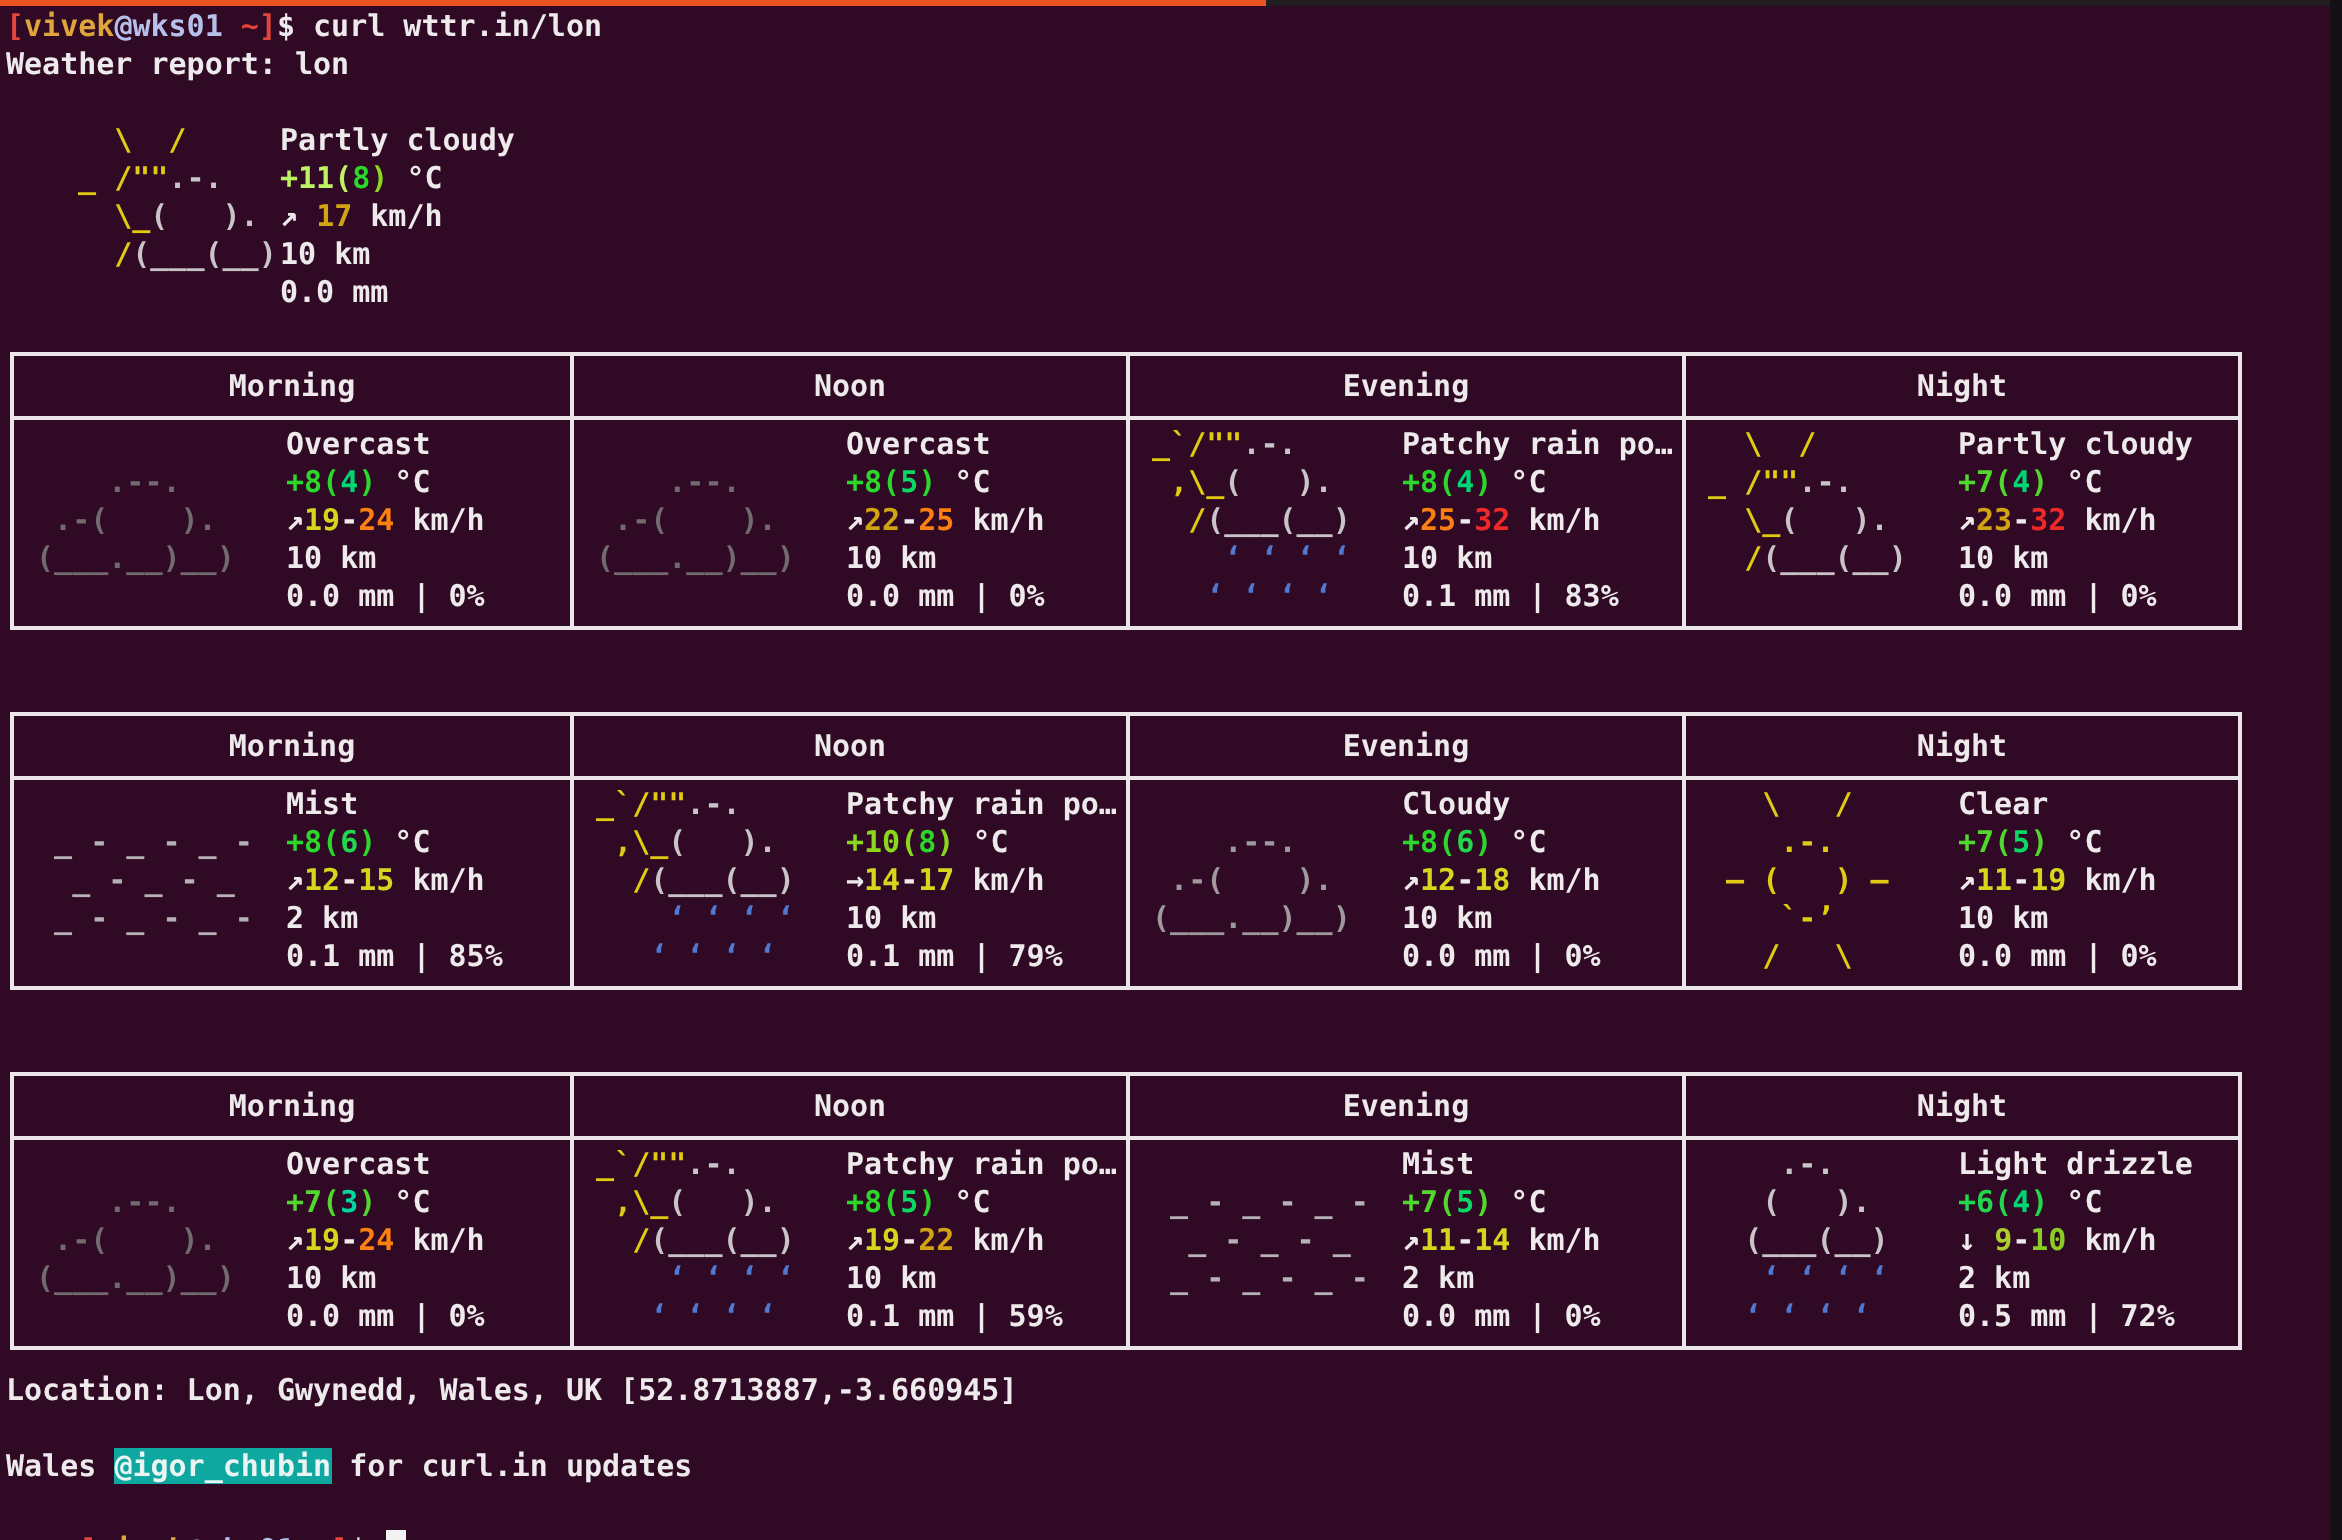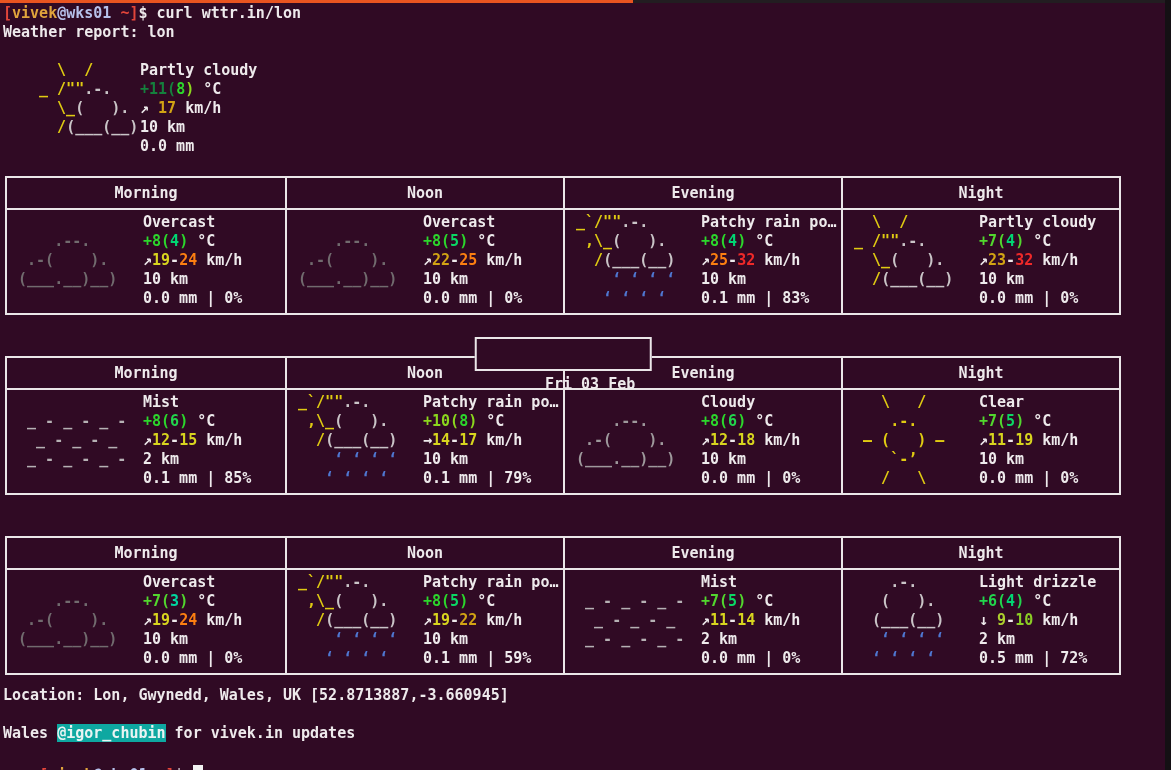--- a/index.html
+++ b/index.html
@@ -48,21 +48,21 @@
 
   <div class="abs" style="top:61px;left:30px">
       <div class="tl"><span style="color: rgb(224, 203, 18);">   \  /</span></div>
       <div class="tl"><span style="color: rgb(224, 203, 18);"> _ /""</span><span style="color: rgb(201, 196, 199);">.-.</span></div>
       <div class="tl"><span style="color: rgb(224, 203, 18);">   \_</span><span style="color: rgb(201, 196, 199);">(   ).</span></div>
       <div class="tl"><span style="color: rgb(224, 203, 18);">   /</span><span style="color: rgb(201, 196, 199);">(___(__)</span></div>
       <div class="tl"><span style="color: rgb(238, 234, 236);"></span></div>
     </div>
   <div class="abs" style="top:61px;left:140px">
       <div class="tl"><span style="color: rgb(238, 234, 236);">Partly cloudy</span></div>
-      <div class="tl"><span style="color: #15803d; margin-top: 24px;">+11(</span><span style="color: rgb(44, 215, 44);">8</span><span style="color: rgb(139, 215, 30);">)</span><span style="color: rgb(238, 234, 236);"> °C</span></div>
+      <div class="tl"><span style="color: #bef264; margin-top: 24px;">+11(</span><span style="color: rgb(44, 215, 44);">8</span><span style="color: rgb(139, 215, 30);">)</span><span style="color: rgb(238, 234, 236);"> °C</span></div>
       <div class="tl"><span style="color: rgb(238, 234, 236);">↗ </span><span style="color: rgb(210, 164, 20);">17</span><span style="color: rgb(238, 234, 236);"> km/h</span></div>
       <div class="tl"><span style="color: rgb(238, 234, 236);">10 km</span></div>
       <div class="tl"><span style="color: rgb(238, 234, 236);">0.0 mm</span></div>
     </div>
 
   <section class="day" style="top:176px">
     <div class="tbl">
       <div class="thead">
         <div class="th">Morning</div>
         <div class="th">Noon</div>
@@ -132,23 +132,20 @@
               <div class="tl"><span style="color: rgb(238, 234, 236);">↗</span><span style="color: rgb(210, 164, 20);">23</span><span style="color: rgb(238, 234, 236);">-</span><span style="color: rgb(239, 41, 41);">32</span><span style="color: rgb(238, 234, 236);"> km/h</span></div>
               <div class="tl"><span style="color: rgb(238, 234, 236);">10 km</span></div>
               <div class="tl"><span style="color: rgb(238, 234, 236);">0.0 mm | 0%</span></div>
             </div>
         </div>
       </div>
     </div>
   </section>
 
   <section class="day" style="top:356px">
-    <div class="datebox">
-      <span>Fri 03 Feb</span>
-    </div>
     <div class="tbl">
       <div class="thead">
         <div class="th">Morning</div>
         <div class="th">Noon</div>
         <div class="th">Evening</div>
         <div class="th">Night</div>
       </div>
       <div class="tbody">
         <div class="td">
           <div class="cart">
@@ -290,19 +287,19 @@
               <div class="tl"><span style="color: rgb(238, 234, 236);">2 km</span></div>
               <div class="tl"><span style="color: rgb(238, 234, 236);">0.5 mm | 72%</span></div>
             </div>
         </div>
       </div>
     </div>
   </section>
 
   <div class="tl abs" style="top:686px;left:3px">Location: Lon, Gwynedd, Wales, UK [52.8713887,-3.660945]</div>
 
-  <div class="tl abs" style="top:724px;left:3px"><span style="color: rgb(238, 234, 236);">Wales </span><span style="color: rgb(233, 244, 243); background-color: rgb(14, 168, 161);">@igor_chubin</span><span style="color: rgb(238, 234, 236);"> for vivek.in updates</span></div>
+  <div class="tl abs" style="top:724px;left:3px"><span style="color: rgb(238, 234, 236);">Wales </span><span style="color: rgb(233, 244, 243); background-color: rgb(14, 168, 161);">@igor_chubin</span><span style="color: rgb(238, 234, 236);"> for curl.in updates</span></div>
 
   <div class="tl abs" style="top:743px;left:3px">
     <span><span style="color: rgb(226, 69, 58);">[</span><span style="color: rgb(224, 164, 60);">vivek</span><span style="color: rgb(182, 192, 234);">@wks01</span><span style="color: rgb(226, 69, 58);"> ~]</span><span style="color: rgb(238, 234, 236);">$ </span></span><span class="cursor"></span>
   </div>
 
 </div>
 
 </body></html>

